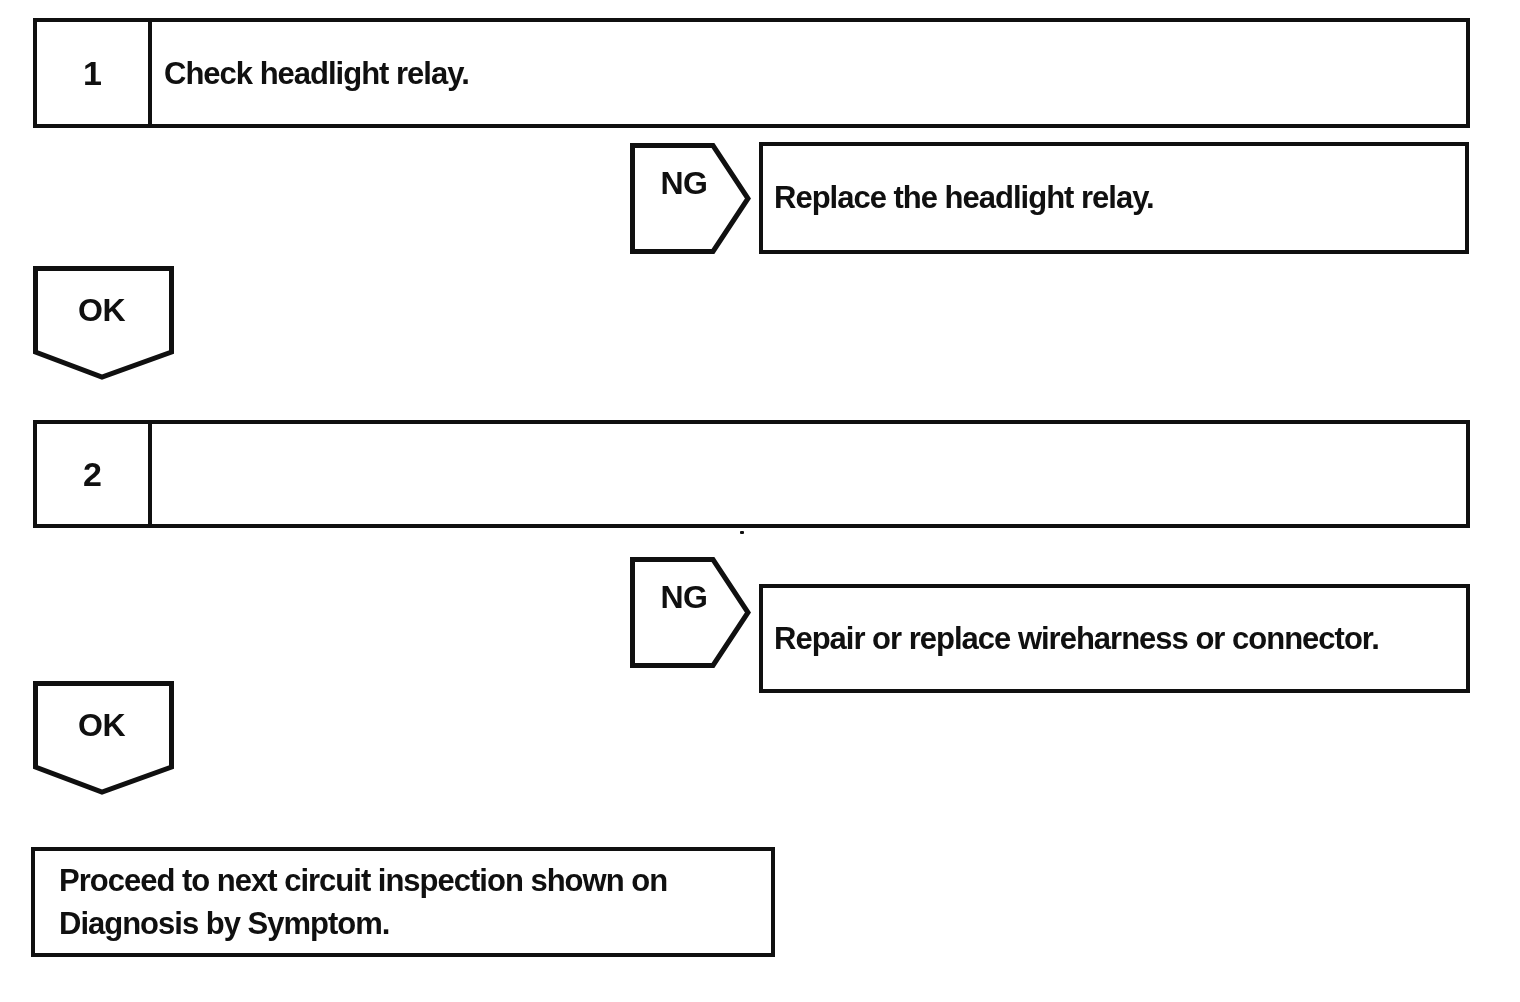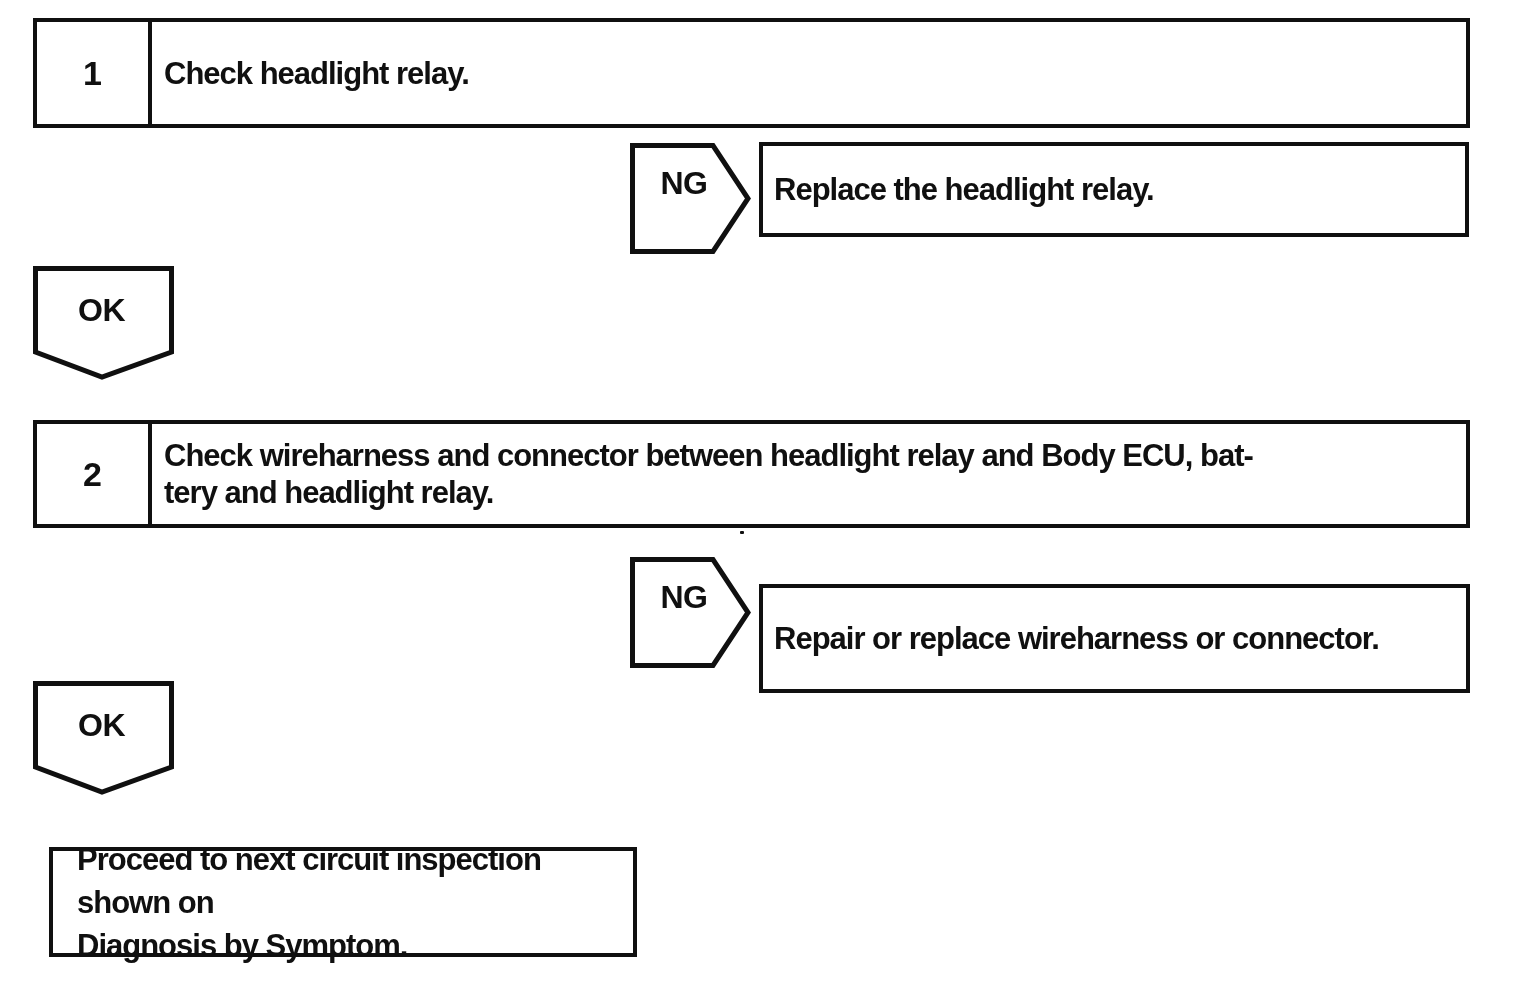--- a/index.html
+++ b/index.html
@@ -79,35 +79,33 @@
     <div class="step-text">Check headlight relay.</div>
   </div>
 
   <div class="tag" style="left:630px;top:143px;width:121px;height:111px;">
     <svg width="121" height="111" viewBox="0 0 121 111">
       <polygon points="2.5,2.5 83,2.5 118,55.5 83,108.5 2.5,108.5" fill="#ffffff" stroke="#101010" stroke-width="5" stroke-linejoin="miter"></polygon>
     </svg>
     <div class="tag-label ng-label">NG</div>
   </div>
 
-  <div class="box" style="left:759px;top:142px;width:710px;height:95px;">
+  <div class="box" style="left:759px;top:142px;width:710px;height:112px;">
     <div class="result-text">Replace the headlight relay.</div>
   </div>
 
   <div class="tag" style="left:33px;top:266px;width:141px;height:114px;">
     <svg width="141" height="114" viewBox="0 0 141 114">
       <polygon points="2.5,2.5 138.5,2.5 138.5,86 69,111 2.5,86" fill="#ffffff" stroke="#101010" stroke-width="5" stroke-linejoin="miter"></polygon>
     </svg>
     <div class="tag-label ok-label">OK</div>
   </div>
 
   <div class="box step-box" style="left:33px;top:420px;width:1437px;height:108px;">
     <div class="step-num">2</div>
-    <div class="step-text">Check wireharness and connector between headlight relay and Body ECU, bat-
-tery and headlight relay.</div>
   </div>
 
   <div class="speck" style="left:740px;top:531px;"></div>
 
   <div class="tag" style="left:630px;top:557px;width:121px;height:111px;">
     <svg width="121" height="111" viewBox="0 0 121 111">
       <polygon points="2.5,2.5 83,2.5 118,55.5 83,108.5 2.5,108.5" fill="#ffffff" stroke="#101010" stroke-width="5" stroke-linejoin="miter"></polygon>
     </svg>
     <div class="tag-label ng-label">NG</div>
   </div>
@@ -116,18 +114,18 @@
     <div class="result-text">Repair or replace wireharness or connector.</div>
   </div>
 
   <div class="tag" style="left:33px;top:681px;width:141px;height:114px;">
     <svg width="141" height="114" viewBox="0 0 141 114">
       <polygon points="2.5,2.5 138.5,2.5 138.5,86 69,111 2.5,86" fill="#ffffff" stroke="#101010" stroke-width="5" stroke-linejoin="miter"></polygon>
     </svg>
     <div class="tag-label ok-label">OK</div>
   </div>
 
-  <div class="box" style="left:49px;top:847px;width:588px;height:110px;">
+  <div class="box" style="left:31px;top:847px;width:744px;height:110px;">
     <div class="final-text">Proceed to next circuit inspection shown on
 Diagnosis by Symptom.</div>
   </div>
 
 </div>
 
 </body></html>

